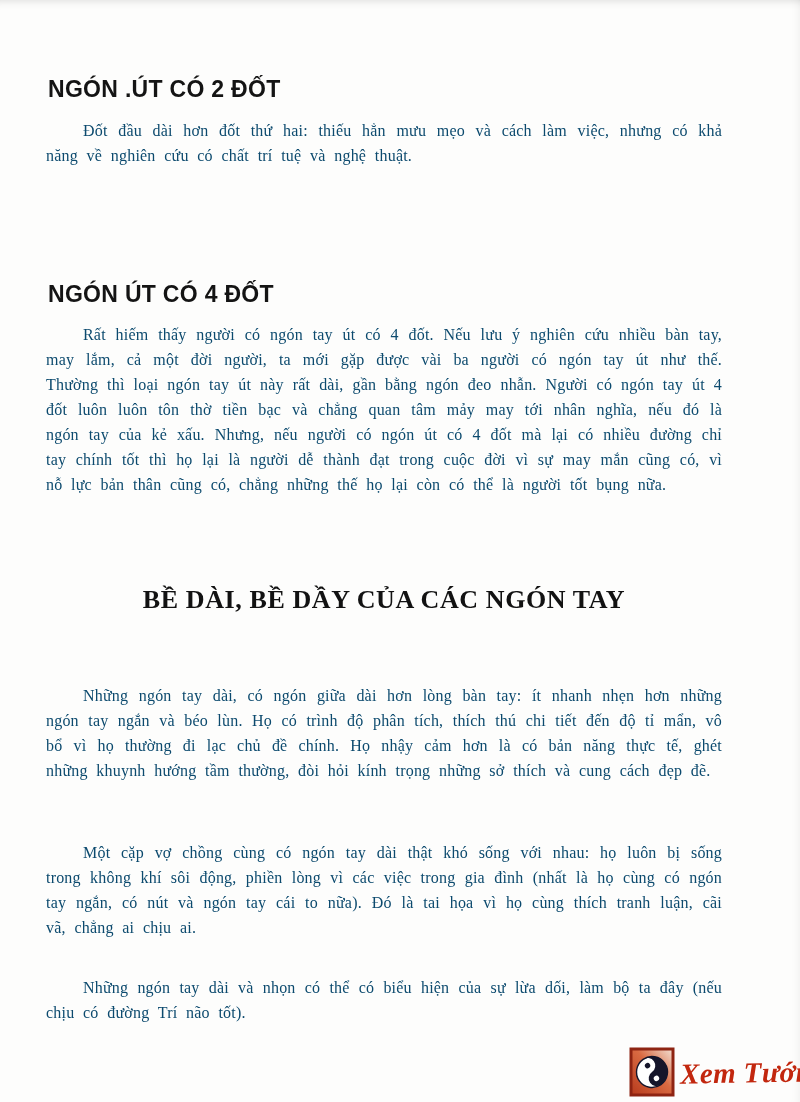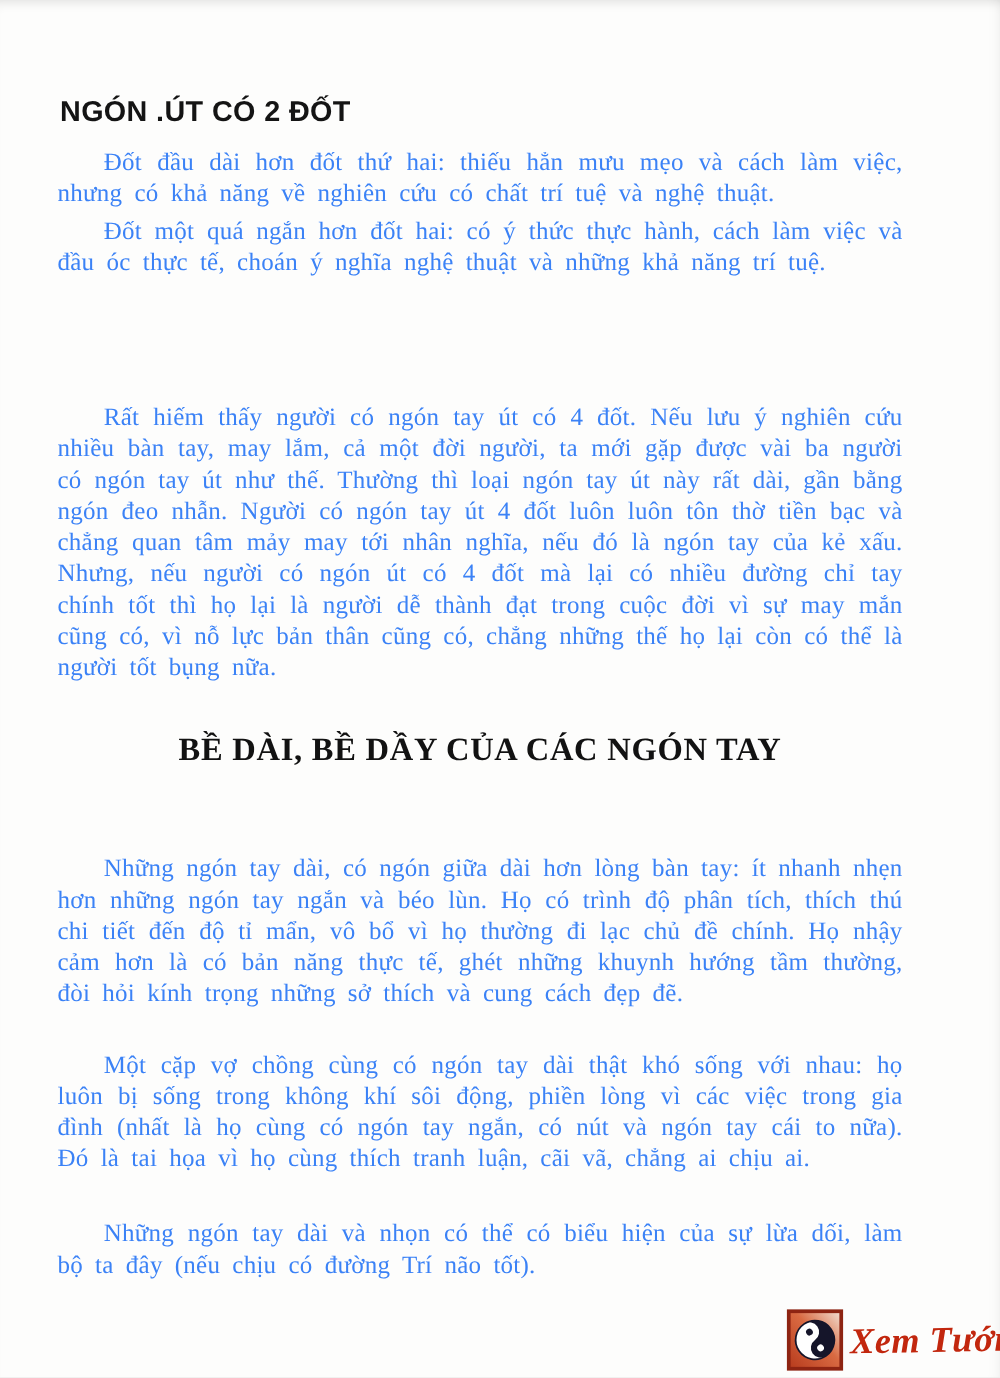--- a/index.html
+++ b/index.html
@@ -9,22 +9,22 @@
     box-shadow:inset 0 9px 10px -9px rgba(0,0,0,.16), inset -9px 0 12px -11px rgba(0,0,0,.10);
   }
   .content{position:absolute;left:46px;top:0;width:676px;height:100%;}
   .sec-h{
     position:absolute;left:2px;margin:0;
     font-family:"Liberation Sans",sans-serif;font-weight:700;font-size:23px;
     letter-spacing:.3px;color:#141414;white-space:nowrap;line-height:28px;
   }
   .para{
     position:absolute;left:0;width:676px;margin:0;
-    text-align:justify;font-size:20px;line-height:25px;text-indent:37px;
-    letter-spacing:.2px;word-spacing:4.5px;color:#3b82f6;
+    text-align:justify;font-size:16px;line-height:25px;text-indent:37px;
+    letter-spacing:.2px;word-spacing:4.5px;color:#0c4a6e;
   }
   .chapter{
     position:absolute;left:0;width:676px;margin:0;text-align:center;
     font-weight:700;font-size:26px;line-height:33px;letter-spacing:.6px;color:#121212;
   }
   .watermark{position:absolute;left:629px;top:1047px;display:flex;align-items:center;gap:5px;}
   .wm-text{
     font-family:"Liberation Serif",serif;font-style:italic;font-weight:700;
     font-size:29px;color:#c2270e;letter-spacing:.4px;white-space:nowrap;transform:rotate(-1deg);
   }
@@ -32,22 +32,22 @@
 </head>
 <body>
 
 <div class="page">
   <div class="content">
 
     <h2 class="sec-h" style="top:75px">NGÓN .ÚT CÓ 2 ĐỐT</h2>
 
     <p class="para" style="top:118px">Đốt đầu dài hơn đốt thứ hai: thiếu hẳn mưu mẹo và cách làm việc, nhưng có khả năng về nghiên cứu có chất trí tuệ và nghệ thuật.</p>
 
-    <p class="para" style="top:173px">Đốt một quá ngắn hơn đốt hai: có ý thức thực hành, cách làm việc và đầu óc thực tế, choán ý nghĩa nghệ thuật và những khả năng trí tuệ.</p>
 
+    <h2 class="sec-h" style="top:280px">NGÓN ÚT CÓ 4 ĐỐT</h2>
 
     <p class="para" style="top:322px">Rất hiếm thấy người có ngón tay út có 4 đốt. Nếu lưu ý nghiên cứu nhiều bàn tay, may lắm, cả một đời người, ta mới gặp được vài ba người có ngón tay út như thế. Thường thì loại ngón tay út này rất dài, gần bằng ngón đeo nhẫn. Người có ngón tay út 4 đốt luôn luôn tôn thờ tiền bạc và chẳng quan tâm mảy may tới nhân nghĩa, nếu đó là ngón tay của kẻ xấu. Nhưng, nếu người có ngón út có 4 đốt mà lại có nhiều đường chỉ tay chính tốt thì họ lại là người dễ thành đạt trong cuộc đời vì sự may mắn cũng có, vì nỗ lực bản thân cũng có, chẳng những thế họ lại còn có thể là người tốt bụng nữa.</p>
 
     <div class="chapter" style="top:583px">
       <div>BỀ DÀI, BỀ DẦY CỦA CÁC NGÓN TAY</div>
     </div>
 
     <p class="para" style="top:683px">Những ngón tay dài, có ngón giữa dài hơn lòng bàn tay: ít nhanh nhẹn hơn những ngón tay ngắn và béo lùn. Họ có trình độ phân tích, thích thú chi tiết đến độ tỉ mẩn, vô bổ vì họ thường đi lạc chủ đề chính. Họ nhậy cảm hơn là có bản năng thực tế, ghét những khuynh hướng tầm thường, đòi hỏi kính trọng những sở thích và cung cách đẹp đẽ.</p>
 
     <p class="para" style="top:840px">Một cặp vợ chồng cùng có ngón tay dài thật khó sống với nhau: họ luôn bị sống trong không khí sôi động, phiền lòng vì các việc trong gia đình (nhất là họ cùng có ngón tay ngắn, có nút và ngón tay cái to nữa). Đó là tai họa vì họ cùng thích tranh luận, cãi vã, chẳng ai chịu ai.</p>

